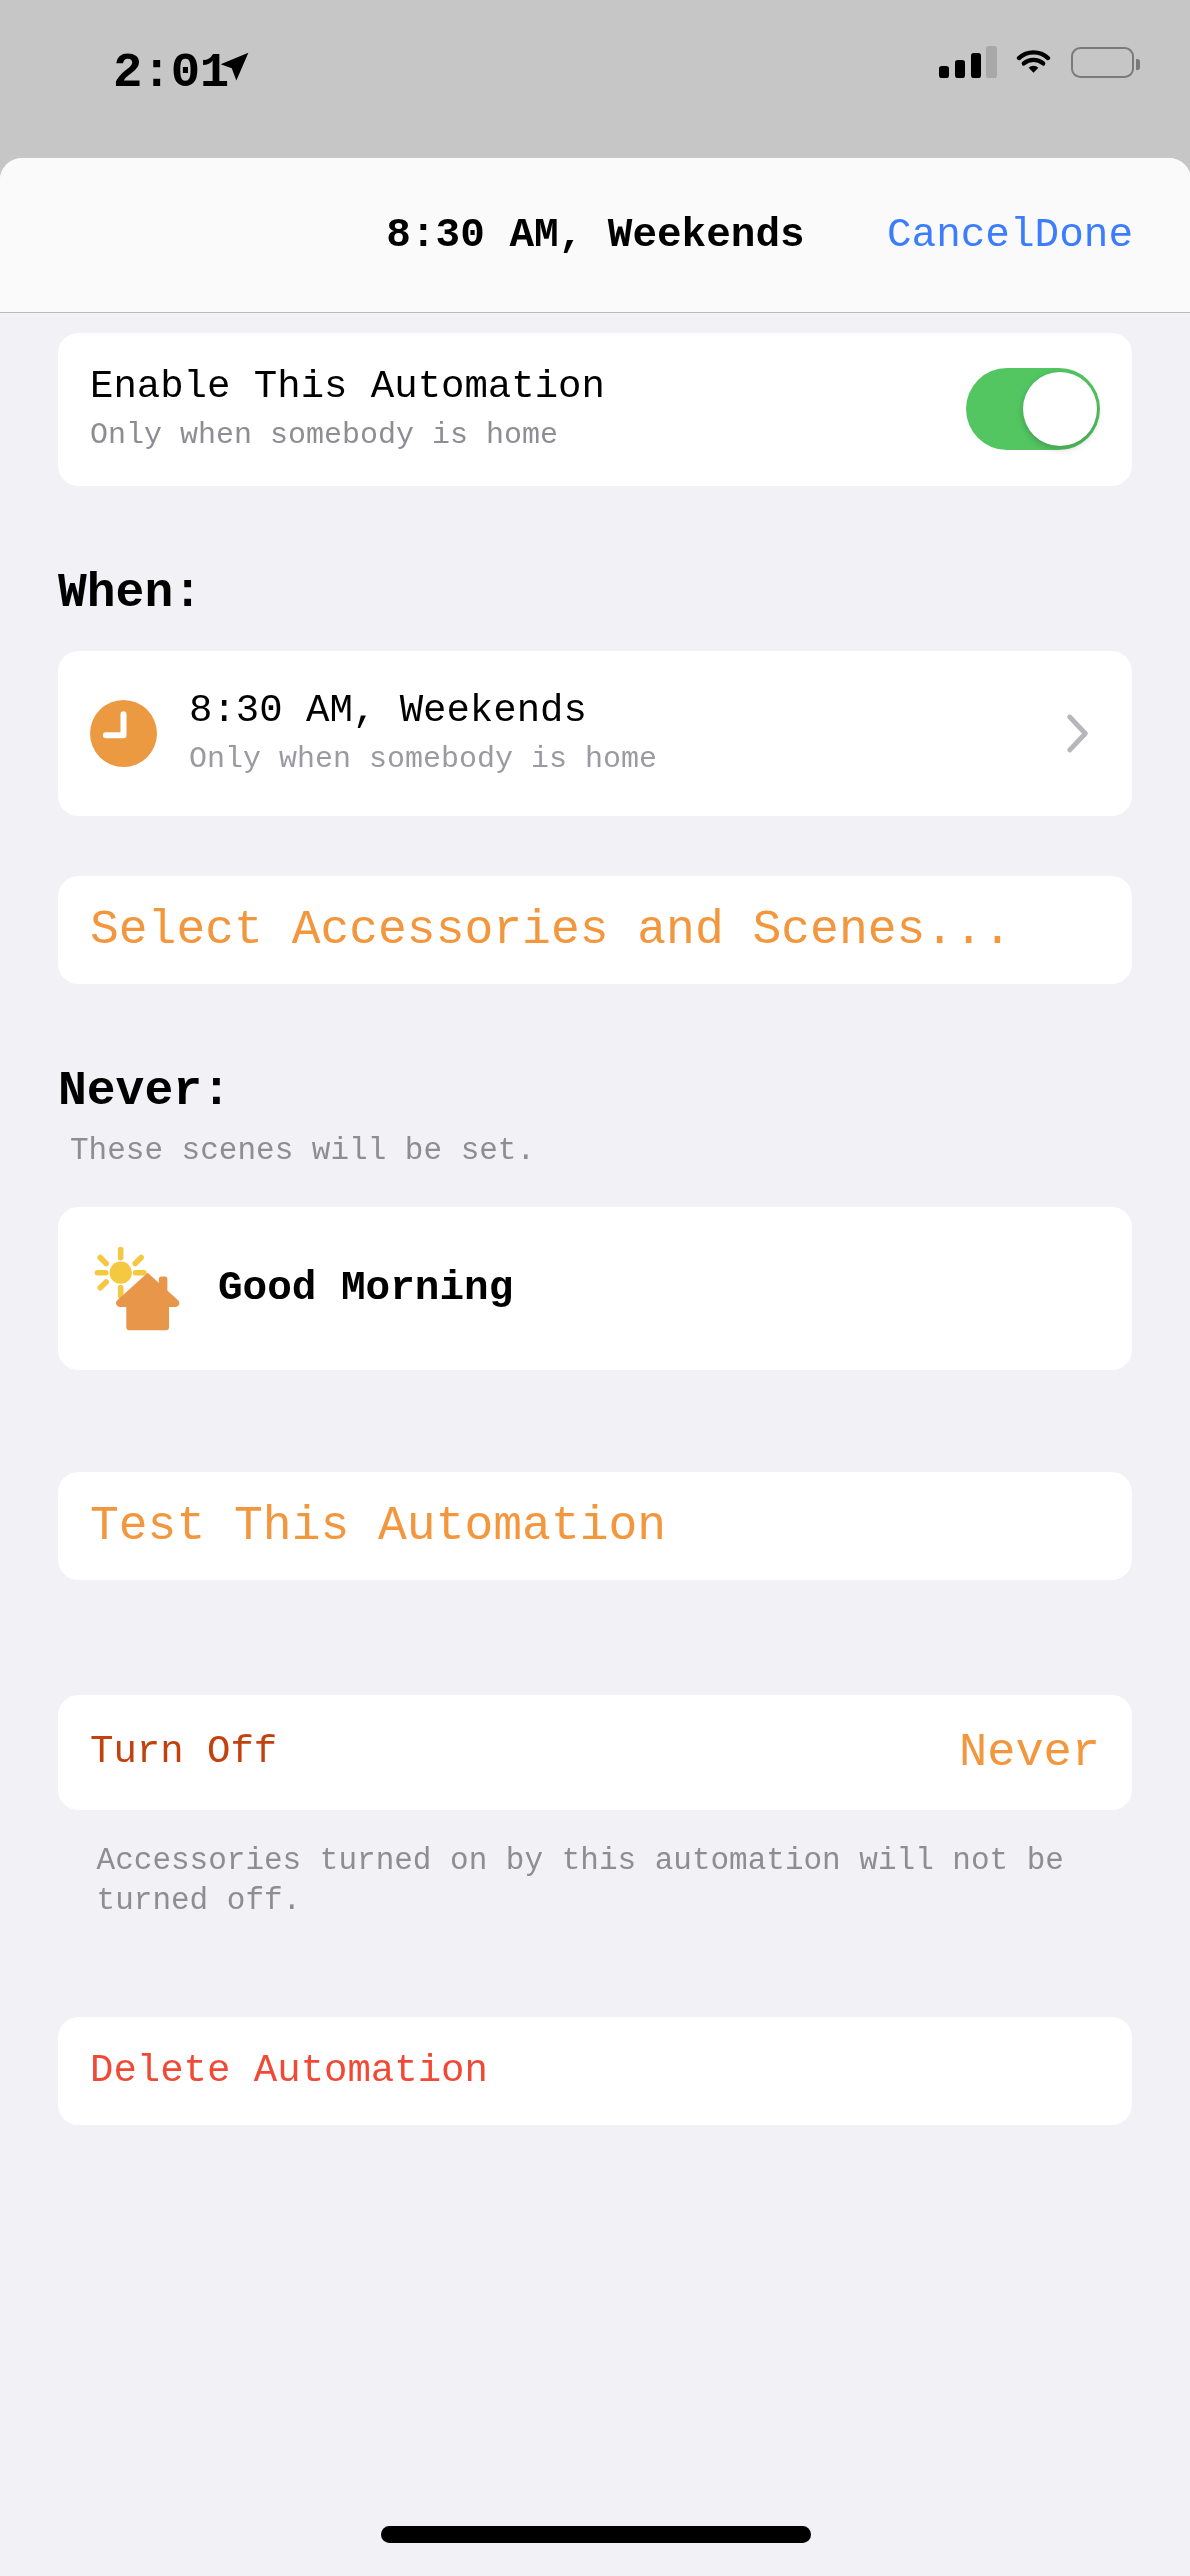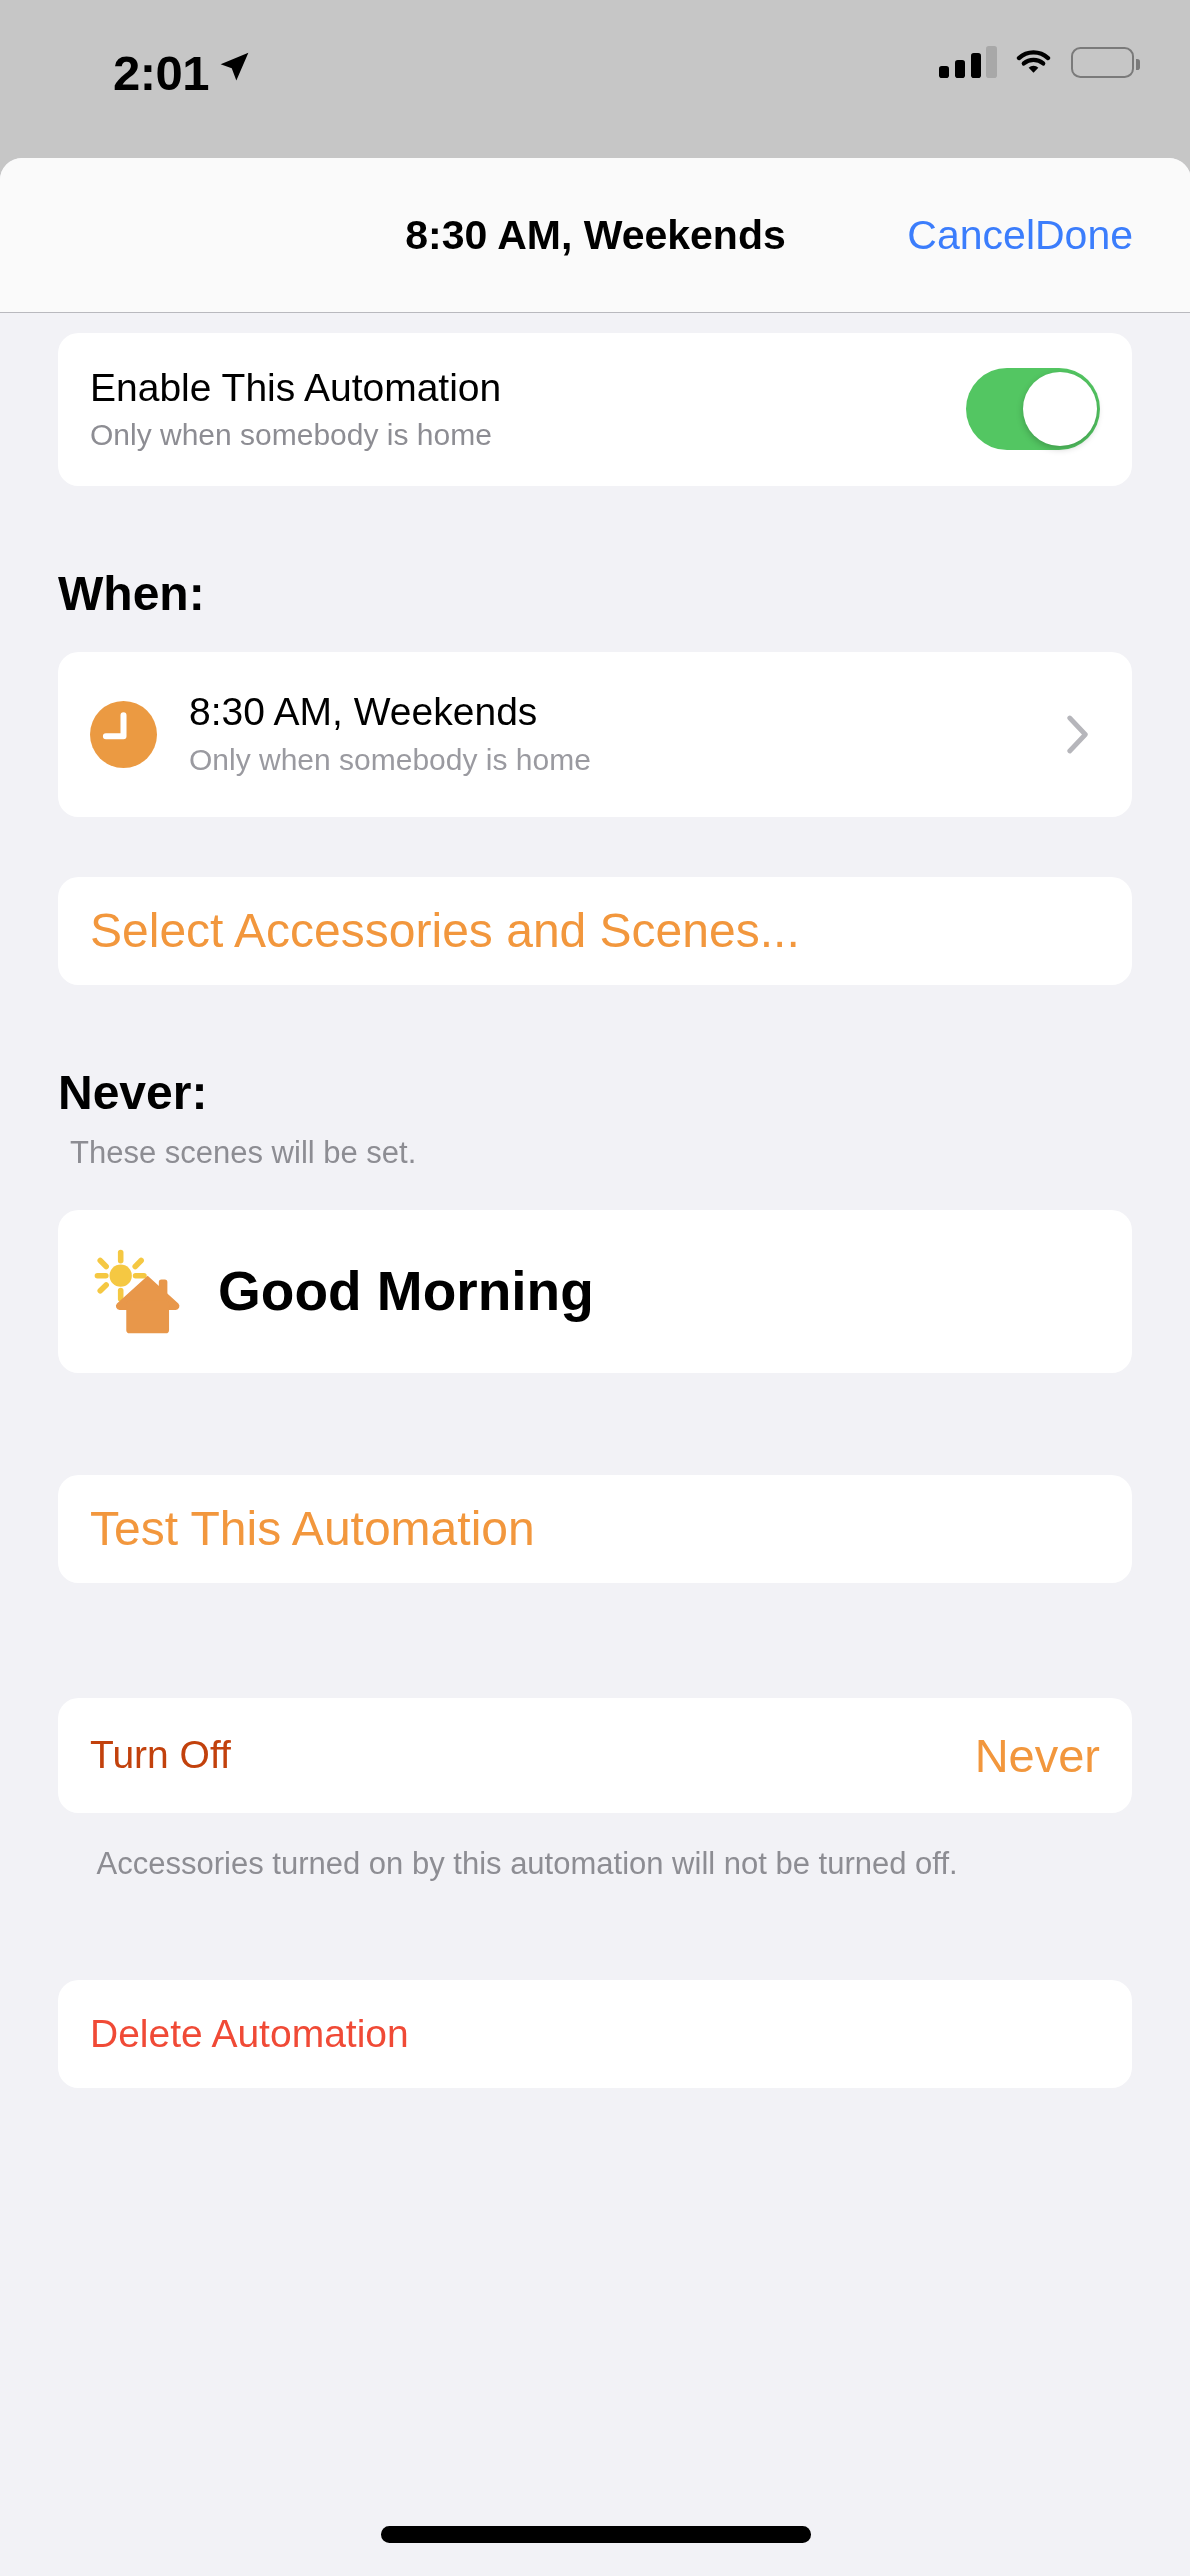--- a/index.html
+++ b/index.html
@@ -2,21 +2,21 @@
 <html style="font-size:15px"><head>
 <meta charset="utf-8">
 <style>
   * { margin:0; padding:0; box-sizing:border-box; }
   html, body {
     width:1191px; height:2576px;
     font-family:"Liberation Sans", sans-serif;
     background:#c6c6c6;
     overflow:hidden;
   }
-  .screen { position:relative; width:1191px; height:2576px; background:#c6c6c6; }
+  .screen { position:relative; width:1191px; height:2576px; background:#c6c6c6;font-family:Liberation Mono, monospace; }
 
   
   .statusbar {
     position:absolute; top:0; left:0; width:1191px; height:158px;
     background:#c6c6c6;
   }
   .sb-time {
     position:absolute; left:113px; top:45px;
     font-size:49px; font-weight:600; color:#000; letter-spacing:-0.5px;
   }
@@ -95,21 +95,21 @@
 
   .link-card {
     margin-top:60px; height:108px; display:flex; align-items:center; padding:0 32px;
   }
   .link-orange { font-size:48px; color:#f2973d; }
 
   .scene-card {
     margin-top:39px; height:163px; display:flex; align-items:center; padding:0 32px;
   }
   .scene-icon { width:93px; height:93px; flex:none; margin-right:35px; }
-  .scene-name { font-size:55px; font-weight:bold; color:#000; }
+  .scene-name { font-size:41px; font-weight:bold; color:#000; }
 
   .test-card {
     margin-top:102px; height:108px; display:flex; align-items:center; padding:0 32px;
   }
 
   .turnoff-card {
     margin-top:115px; height:115px; display:flex; align-items:center;
     justify-content:space-between; padding:0 32px;
   }
   .turnoff-label { font-size:39px; color:#c2410c; }

